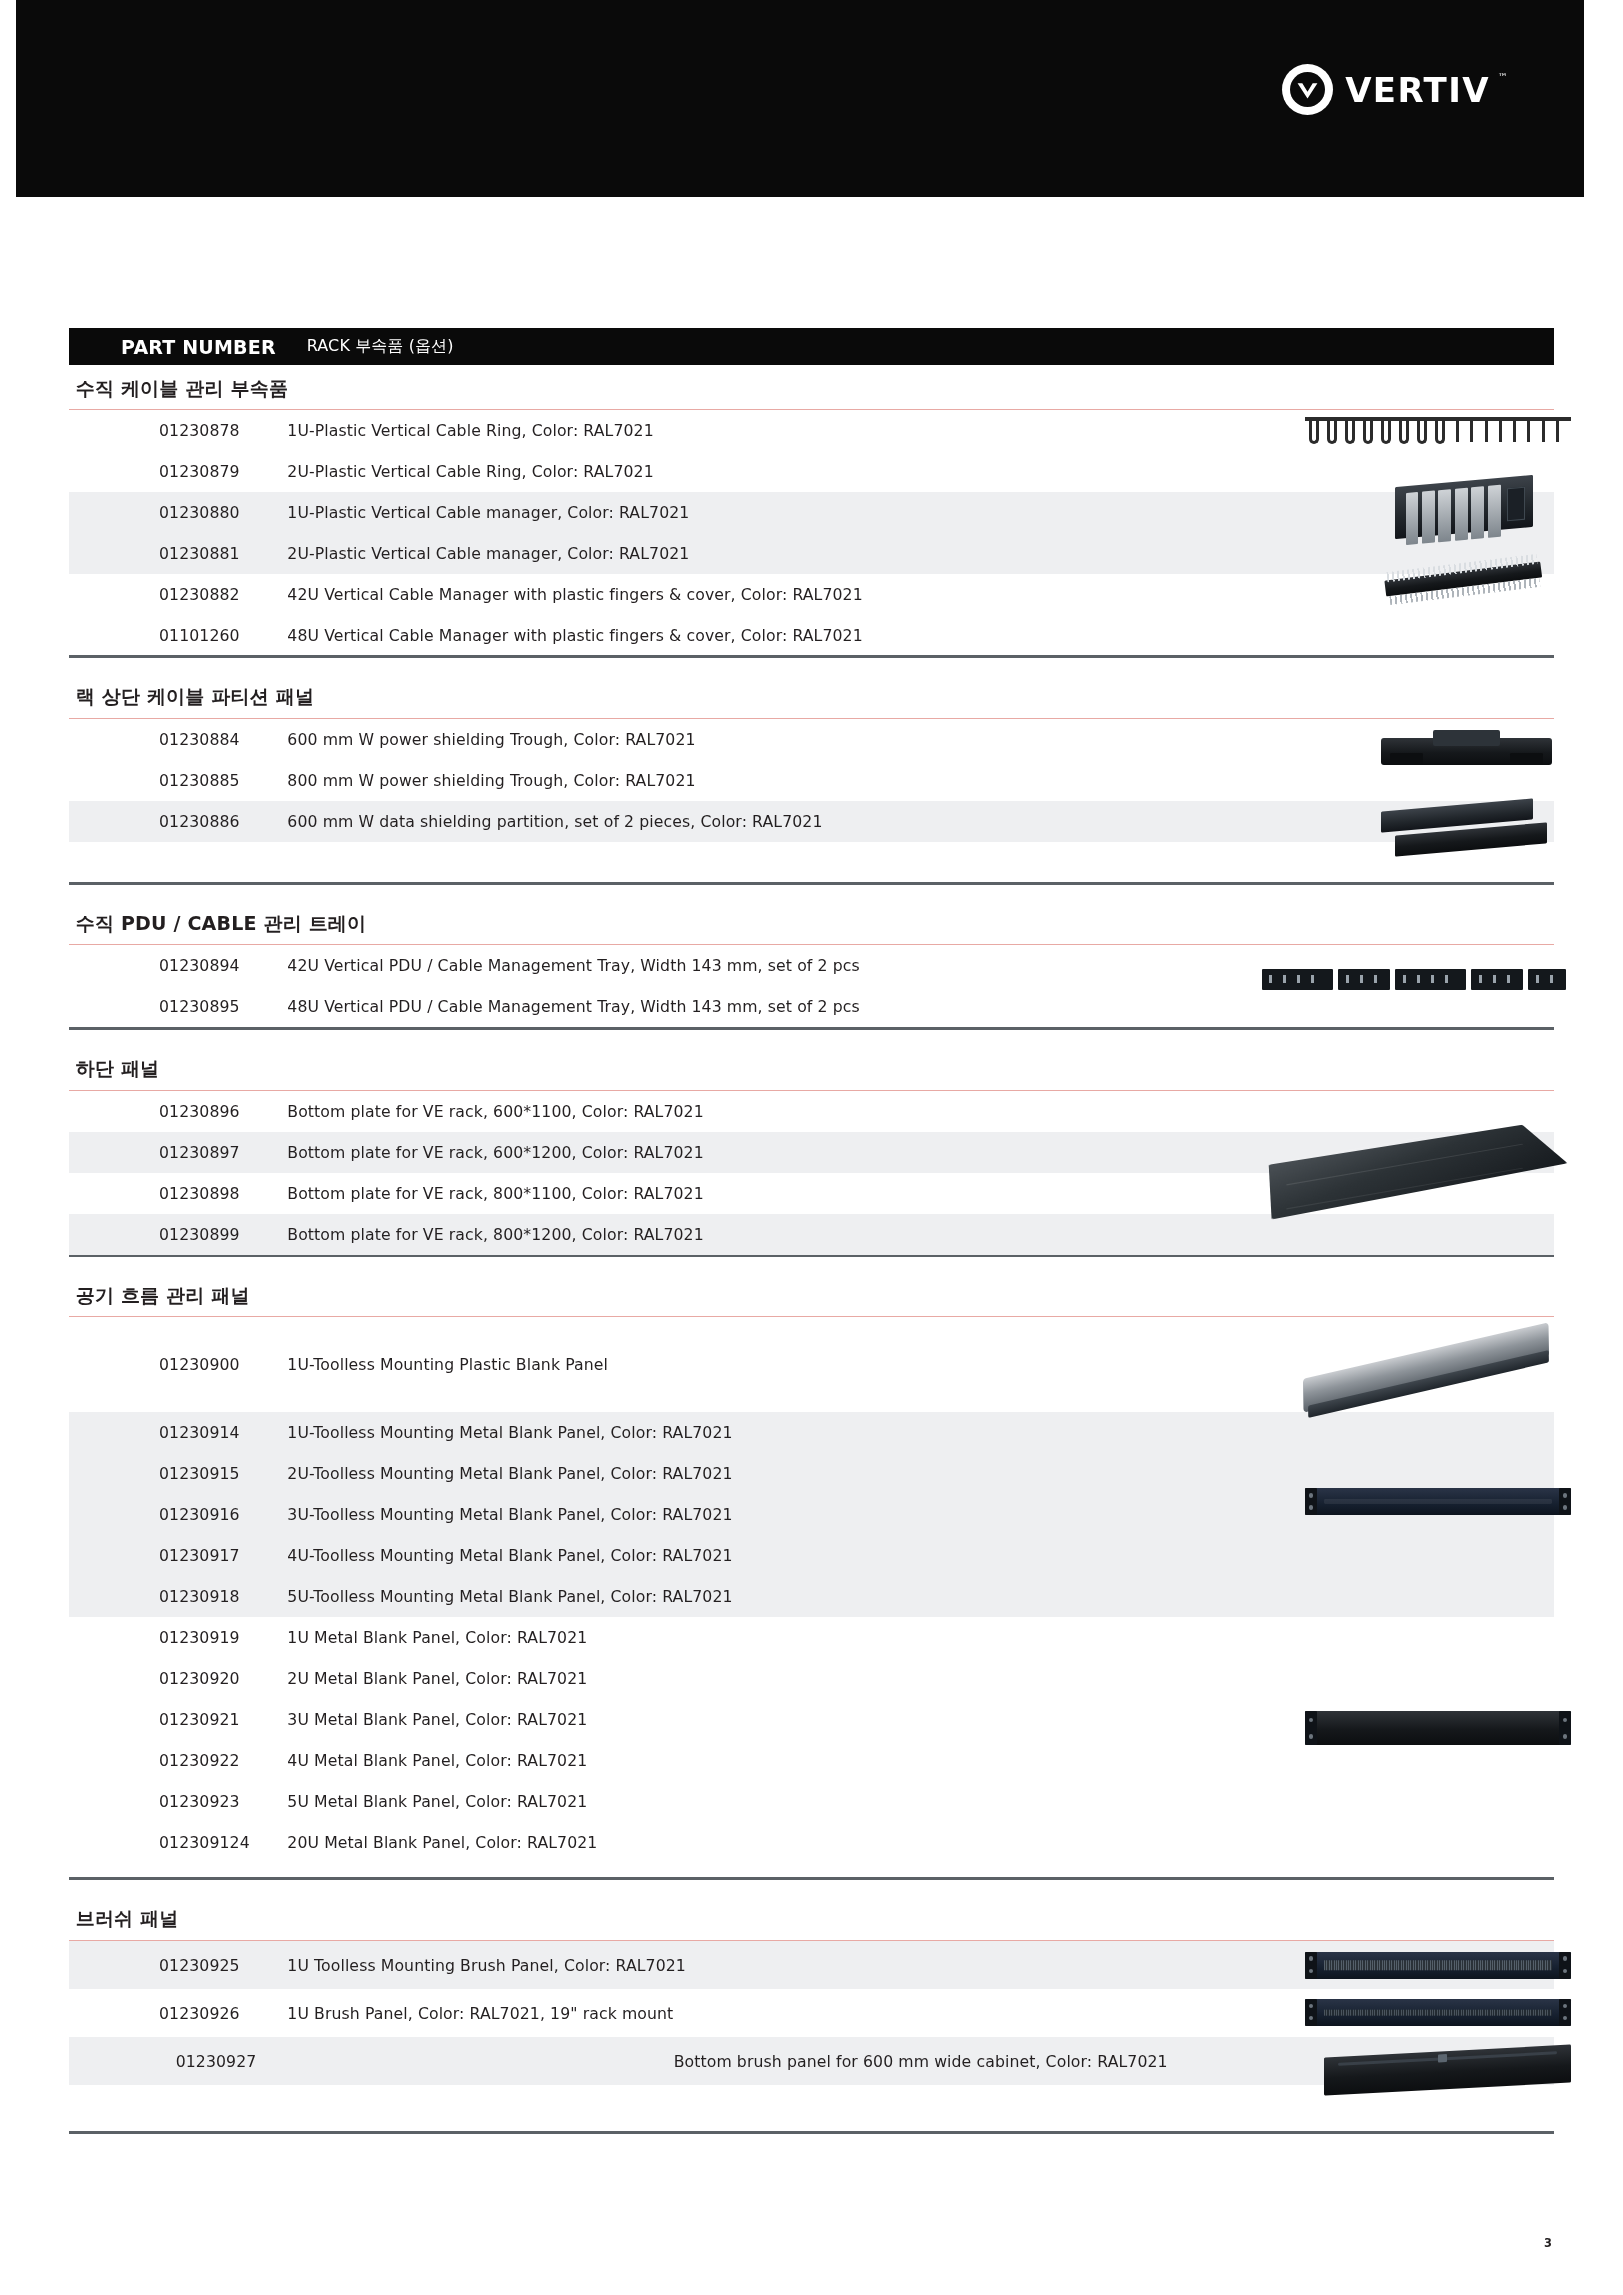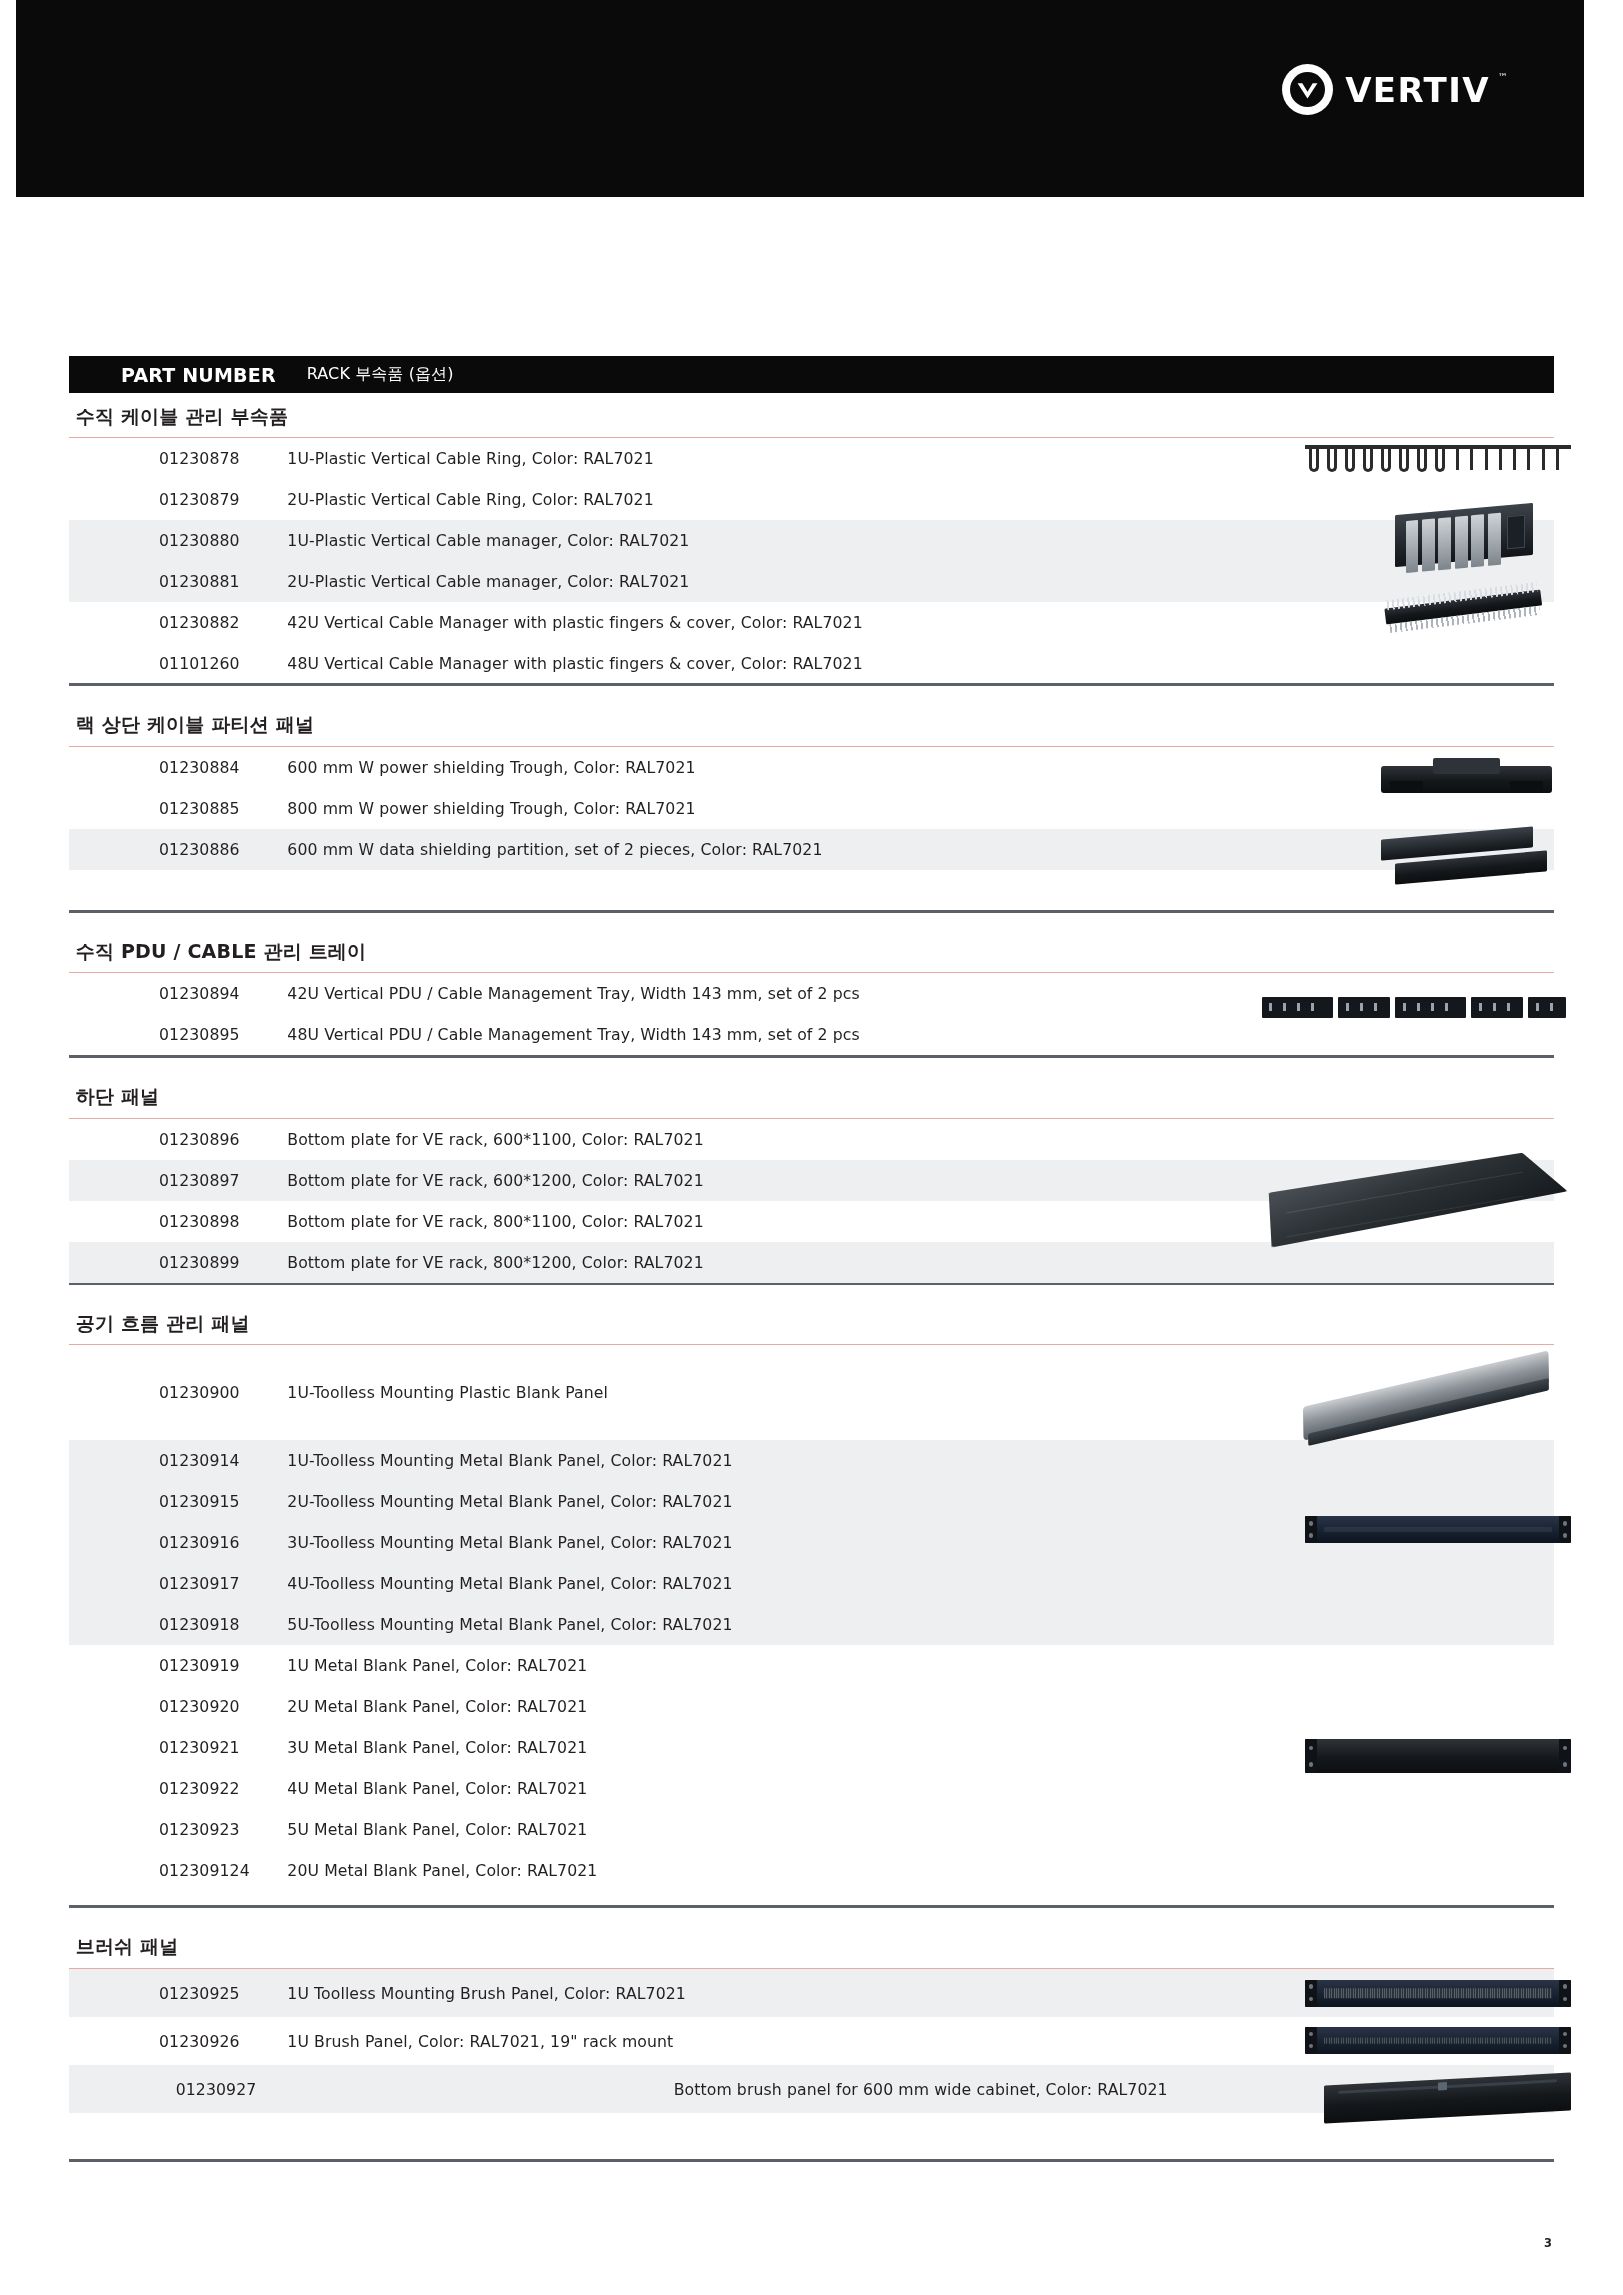--- a/index.html
+++ b/index.html
@@ -57,21 +57,20 @@
     margin-top: 6.7px;
     margin-left: -4.8px;
   }
 
   
   .content {
     position: absolute;
     left: 69px;
     top: 328px;
     width: 1485px;
-    margin-top: 28px;
   }
 
   
   .title-band {
     background: #0a0a0a;
     height: 37px;
     display: flex;
     align-items: center;
     padding-left: 52px;
     box-sizing: border-box;

